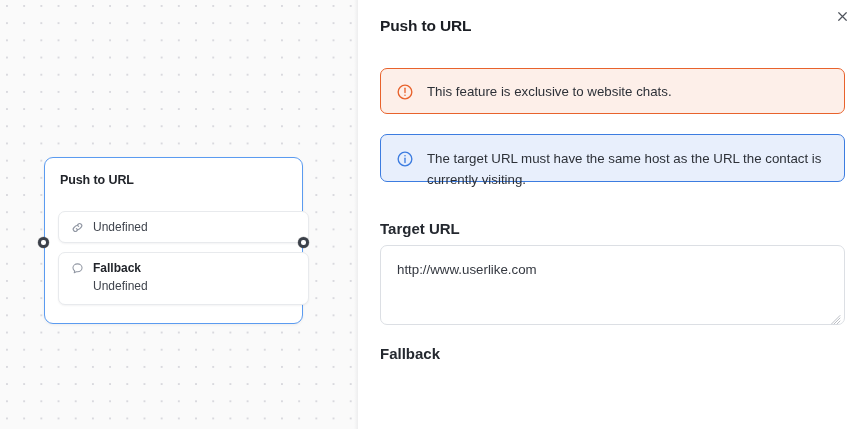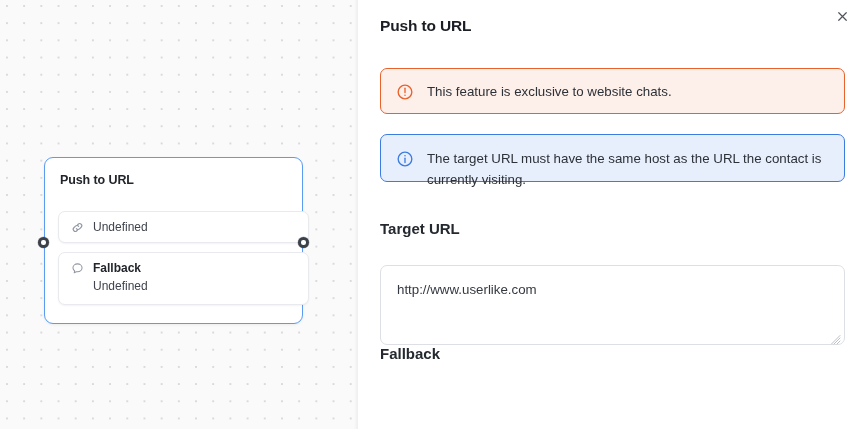--- a/index.html
+++ b/index.html
@@ -204,21 +204,20 @@
     border: 1px solid #dcdfe4;
     border-radius: 7px;
     font-size: 13.3px;
     color: #343840;
     padding: 14px 16px;
     line-height: 19px;
   }
   .field-target {
     top: 245px;
     height: 80px;
-    margin-top: 20px;
   }
   .field-fallback {
     top: 371px;
     height: 41px;
     padding-top: 11px;
   }
 
   .resize-grip {
     position: absolute;
     right: 3px;

